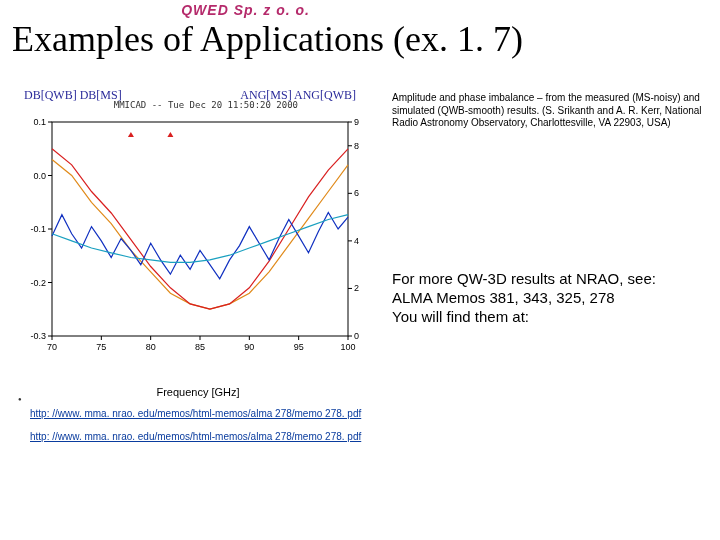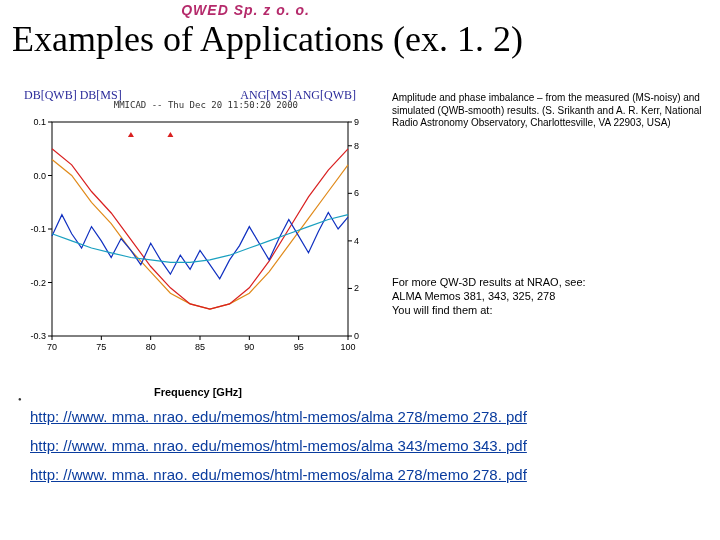--- a/index.html
+++ b/index.html
@@ -4,41 +4,41 @@
 <style>
   html,body{margin:0;padding:0;width:720px;height:540px;background:#fff;font-family:Arial,Helvetica,sans-serif;color:#000;overflow:hidden}
   .page{position:relative;width:580px;height:540px}
   .logo{position:absolute;top:2px;right:270px;font-size:14px;font-weight:bold;color:#b52a6b;font-style:italic;letter-spacing:1px}
   .title{position:absolute;top:18px;left:12px;right:12px;font-size:36px;font-weight:400;font-family:Georgia,'Times New Roman',serif}
   .chart-wrap{position:absolute;top:88px;left:18px;width:360px;height:310px}
   .hdr-left,.hdr-right{position:absolute;top:0;font-size:12px;color:#2a2a9a;font-family:Liberation Serif, serif}
   .hdr-left{left:6px}.hdr-right{right:22px}
   .hdr-date{position:absolute;top:12px;right:80px;font-size:9px;color:#333;font-family:monospace}
   svg.chart{position:absolute;top:26px;left:0;width:360px;height:250px}
-  .xlabel{position:absolute;bottom:0;left:0;right:0;text-align:center;font-size:11px;font-weight:bold}
+  .xlabel{position:absolute;bottom:0;left:0;right:0;text-align:center;font-size:11px;font-weight:normal}
   .desc1{position:absolute;top:92px;left:392px;width:310px;font-size:10px;line-height:1.25}
-  .desc2{position:absolute;top:276px;left:392px;width:310px;font-size:11px;line-height:1.25}
-  .links{position:absolute;top:408px;left:30px;right:20px;font-size:15px}
+  .desc2{position:absolute;top:270px;left:392px;width:310px;font-size:15px;line-height:1.25}
+  .links{position:absolute;top:408px;left:30px;right:20px;font-size:10px}
   .links a{display:block;color:#0a3c9e;text-decoration:underline;margin-bottom:12px;white-space:nowrap;overflow:hidden;text-overflow:ellipsis}
   .dot{position:absolute;left:18px;top:396px;font-size:6px;color:#333}
   .axis{stroke:#000;stroke-width:1;fill:none}
   .tick{font-size:9px;fill:#000}
   .tri{fill:#d92020}
 </style>
 </head>
 <body>
 <div class="page">
 
 <div class="logo">QWED Sp. z o. o.</div>
-<div class="title">Examples of Applications (ex. 1. 2)</div>
+<div class="title">Examples of Applications (ex. 1. 7)</div>
 
 <div class="chart-wrap">
   <div class="hdr-left">DB[QWB]  DB[MS]</div>
   <div class="hdr-right">ANG[MS]  ANG[QWB]</div>
-  <div class="hdr-date">MMICAD -- Thu Dec 20 11:50:20 2000</div>
+  <div class="hdr-date">MMICAD -- Tue Dec 20 11:50:20 2000</div>
   <svg class="chart" viewBox="0 0 360 250">
         <rect x="34" y="8" width="296" height="214" class="axis"></rect>
         <line x1="34" y1="222" x2="34" y2="226" class="axis"></line>
         <text x="34" y="236" text-anchor="middle" class="tick">70</text>
         <line x1="83.33333333333333" y1="222" x2="83.33333333333333" y2="226" class="axis"></line>
         <text x="83.33333333333333" y="236" text-anchor="middle" class="tick">75</text>
         <line x1="132.66666666666666" y1="222" x2="132.66666666666666" y2="226" class="axis"></line>
         <text x="132.66666666666666" y="236" text-anchor="middle" class="tick">80</text>
         <line x1="182" y1="222" x2="182" y2="226" class="axis"></line>
         <text x="182" y="236" text-anchor="middle" class="tick">85</text>
@@ -81,17 +81,16 @@
 </div>
 
 <div class="desc1">Amplitude and phase imbalance – from the measured (MS-noisy) and simulated (QWB-smooth) results. (S. Srikanth and A. R. Kerr, National Radio Astronomy Observatory, Charlottesville, VA 22903, USA)</div>
 <div class="desc2" style="white-space:pre-line">For more QW-3D results at NRAO, see:
 ALMA Memos 381, 343, 325, 278
 You will find them at:</div>
 <div class="dot">●</div>
 
 <div class="links">
   <a href="#">http: //www. mma. nrao. edu/memos/html-memos/alma 278/memo 278. pdf</a>
-  <a href="#">http: //www. mma. nrao. edu/memos/html-memos/alma 343/memo 343. pdf</a>
   <a href="#">http: //www. mma. nrao. edu/memos/html-memos/alma 278/memo 278. pdf</a>
 </div>
 
 </div>
 
 </body></html>

